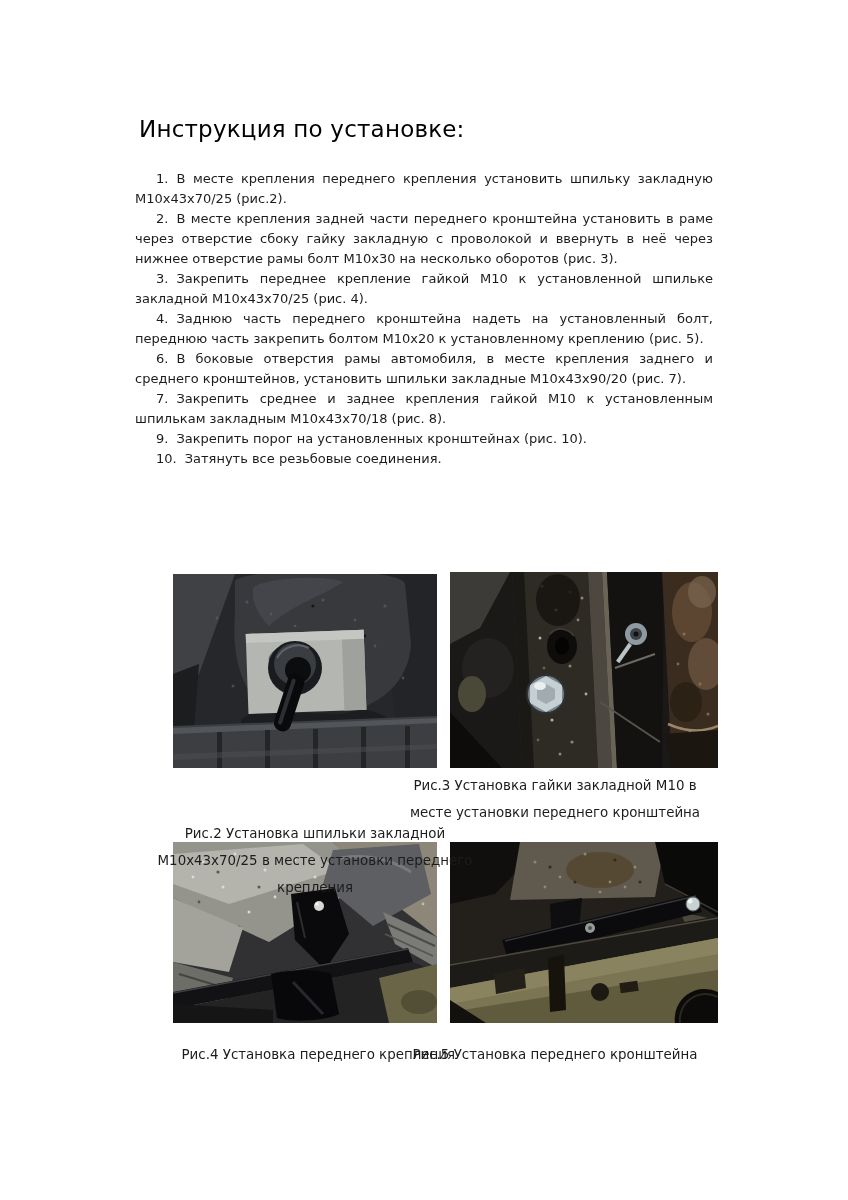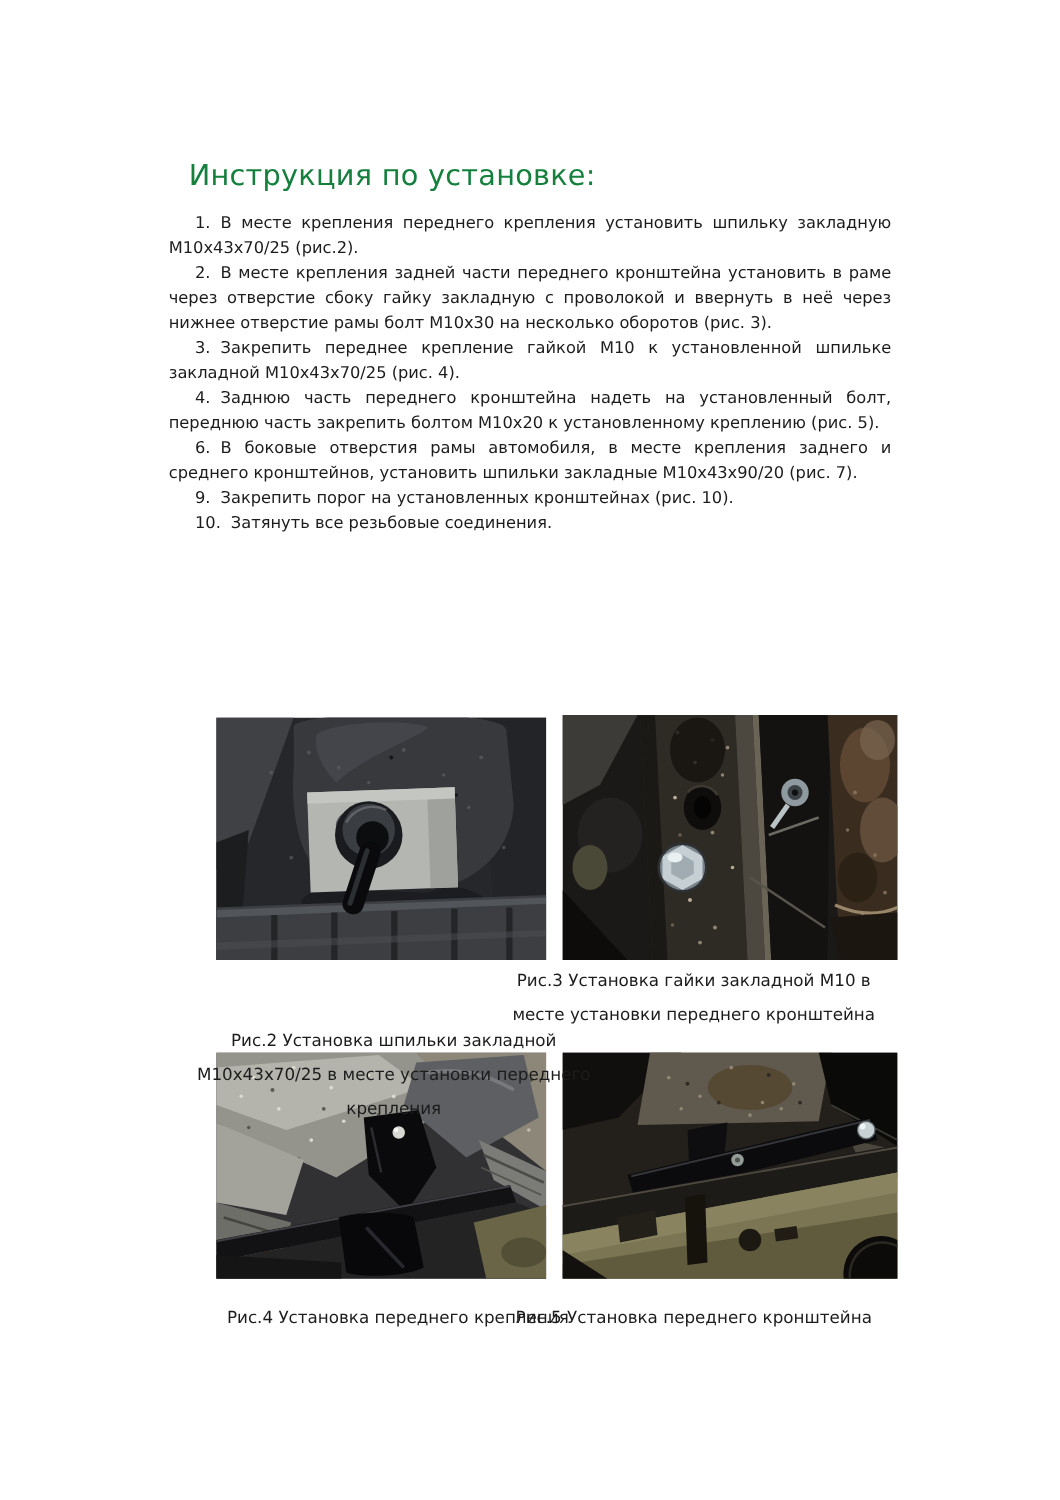--- a/index.html
+++ b/index.html
@@ -2,22 +2,22 @@
 <html><head>
 <meta charset="utf-8">
 <style>
   html,body{margin:0;padding:0;background:#ffffff;}
   .page{
     position:relative;width:848px;height:1200px;margin:0 auto;
     background:#ffffff;color:#1c1c1c;overflow:hidden;
     font-family:"DejaVu Sans","Liberation Sans",sans-serif;
   }
   .title{
-    position:absolute;left:135px;top:112px;margin:16px;
-    font-size:23px;font-weight:400;letter-spacing:.2px;color:#15803d;
+    position:absolute;left:135px;top:112px;margin:4px;
+    font-size:23px;font-weight:400;letter-spacing:.2px;color:#000000;
   }
   .steps{
     position:absolute;left:135px;top:169px;width:578px;
     font-size:13px;line-height:20px;
   }
   .step{margin:0;text-align:justify;text-indent:21px;}
   .step .num{margin-right:8px;}
   .caption{
     position:absolute;text-align:center;
     font-size:13.4px;line-height:27px;color:#1c1c1c;
@@ -39,20 +39,21 @@
 <div class="page">
 
   <h1 class="title">Инструкция по установке:</h1>
 
   <div class="steps">
     <p class="step"><span class="num">1.</span><span>В месте крепления переднего крепления установить шпильку закладную М10х43х70/25  (рис.2).</span></p>
     <p class="step"><span class="num">2.</span><span>В месте крепления задней части переднего кронштейна установить в раме через отверстие сбоку гайку закладную с проволокой и ввернуть в неё через нижнее отверстие рамы болт М10х30 на несколько оборотов (рис. 3).</span></p>
     <p class="step"><span class="num">3.</span><span>Закрепить переднее крепление гайкой М10 к установленной шпильке закладной М10х43х70/25 (рис. 4).</span></p>
     <p class="step"><span class="num">4.</span><span>Заднюю часть переднего кронштейна надеть на установленный болт, переднюю часть закрепить болтом М10х20 к установленному креплению (рис. 5).</span></p>
     <p class="step"><span class="num">6.</span><span>В боковые отверстия рамы автомобиля, в месте крепления заднего и среднего кронштейнов, установить шпильки закладные М10х43х90/20 (рис. 7).</span></p>
+    <p class="step"><span class="num">7.</span><span>Закрепить среднее и заднее крепления гайкой М10 к установленным шпилькам закладным М10х43х70/18 (рис. 8).</span></p>
     <p class="step"><span class="num">9.</span><span>Закрепить порог на установленных кронштейнах (рис. 10).</span></p>
     <p class="step"><span class="num">10.</span><span>Затянуть все резьбовые соединения.</span></p>
   </div>
 
   <figure class="ph1">
     <svg width="264" height="194" viewBox="0 0 264 194">
       <rect width="264" height="194" fill="#26272a"></rect>
       <polygon points="0,0 62,0 26,100 0,122" fill="#3f4144"></polygon>
       <polygon points="0,100 26,90 18,194 0,194" fill="#1c1d1f"></polygon>
       <polygon points="205,0 264,0 264,194 228,194" fill="#222427"></polygon>

